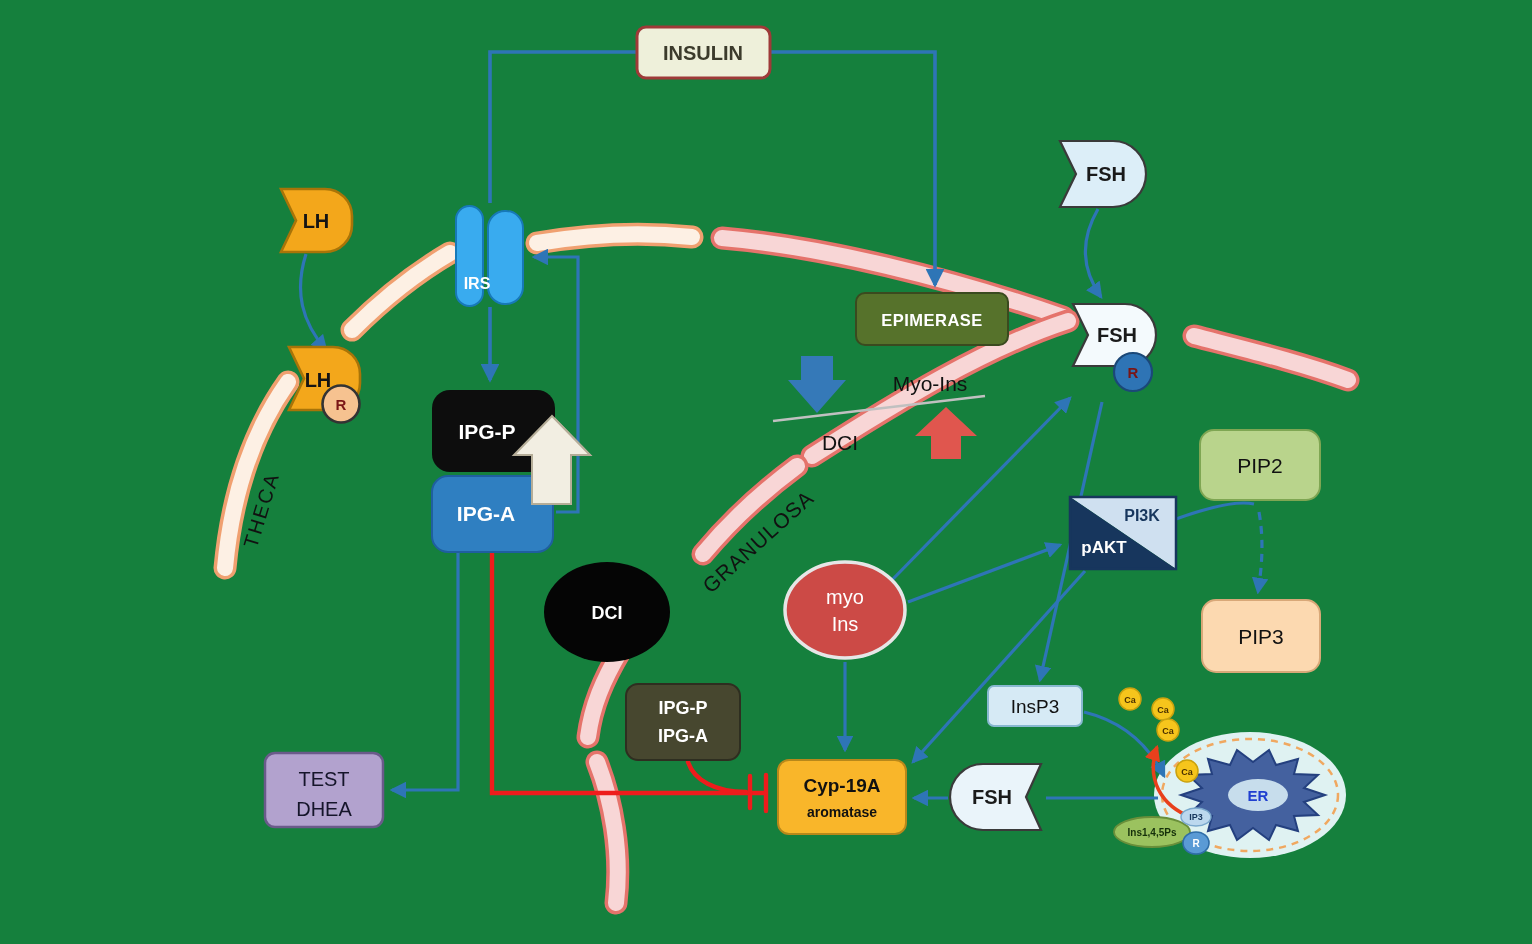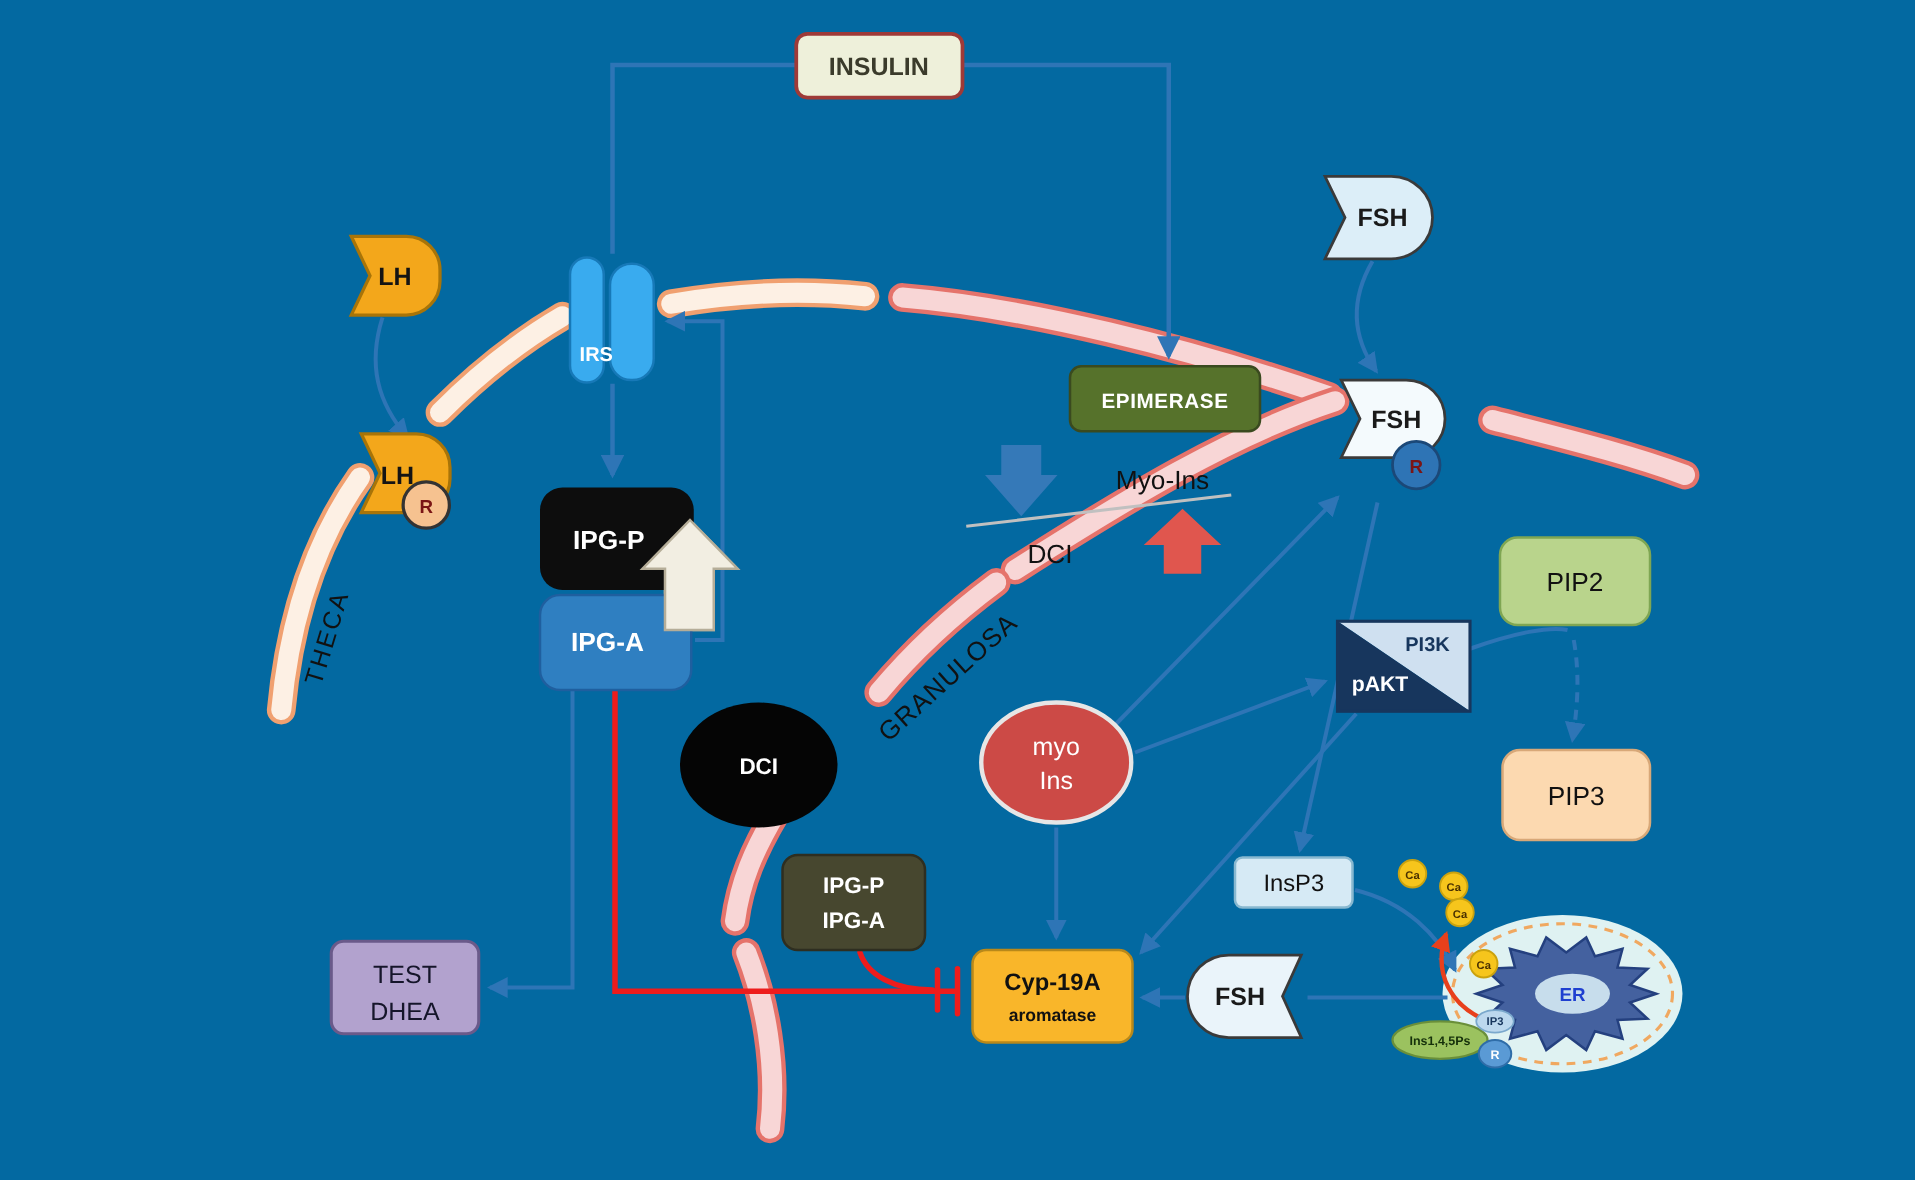--- a/index.html
+++ b/index.html
@@ -1,16 +1,16 @@
 <!DOCTYPE html>
 <html><head>
 <meta charset="utf-8">
 <style>
   html,body{margin:0;padding:0;background:#ffffff;}
-  #stage{position:relative;width:1532px;height:944px;background:#0369a1;overflow:hidden;}
+  #stage{position:relative;width:1532px;height:944px;background:#15803d;overflow:hidden;}
   svg{display:block;}
   svg text{font-family:"Liberation Sans","DejaVu Sans",sans-serif;}
   .tc{text-anchor:middle;}
   .bold{font-weight:bold;}
   .mem-edge{fill:none;stroke-linecap:round;}
   .conn{fill:none;stroke:#2e75b6;stroke-width:3.2;}
   .conn-thick{fill:none;stroke:#2e75b6;stroke-width:3.6;}
   .inhib{fill:none;stroke:#ee1c1c;stroke-width:4.4;stroke-linecap:round;}
 </style>
 </head>

